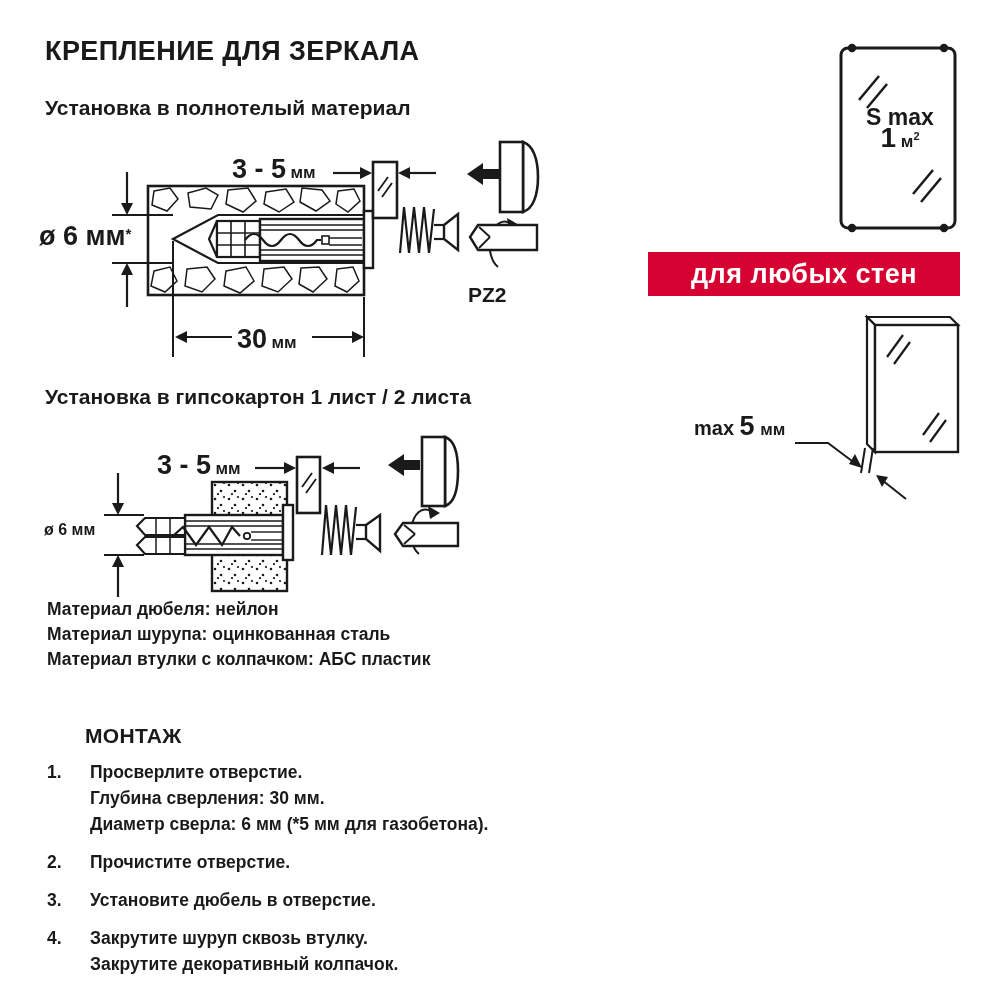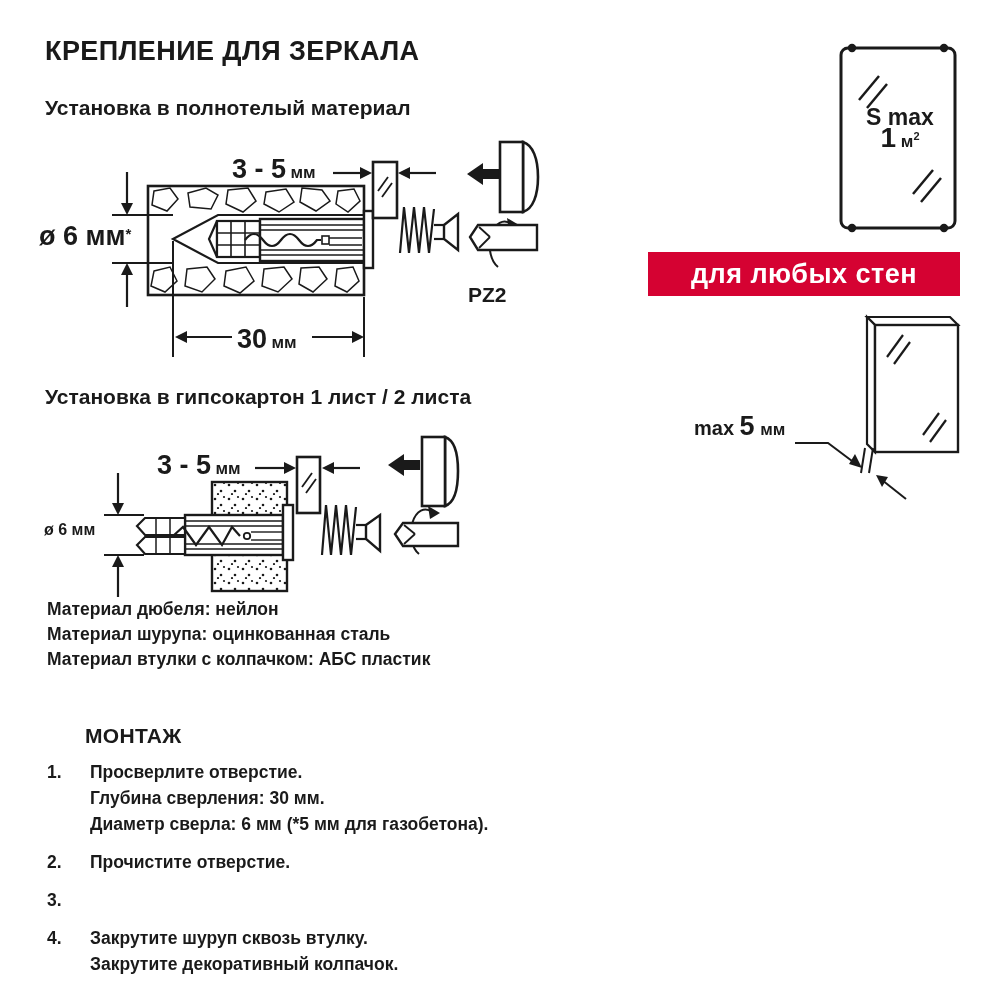--- a/index.html
+++ b/index.html
@@ -284,20 +284,23 @@
     </div>
   </div>
   <div class="step">
     <span class="num">2.</span>
     <div class="stlines">
       <div>Прочистите отверстие.</div>
     </div>
   </div>
   <div class="step">
     <span class="num">3.</span>
+    <div class="stlines">
+      <div>Установите дюбель в отверстие.</div>
+    </div>
   </div>
   <div class="step">
     <span class="num">4.</span>
     <div class="stlines">
       <div>Закрутите шуруп сквозь втулку.</div>
       <div>Закрутите декоративный колпачок.</div>
     </div>
   </div>
 </div>
 

